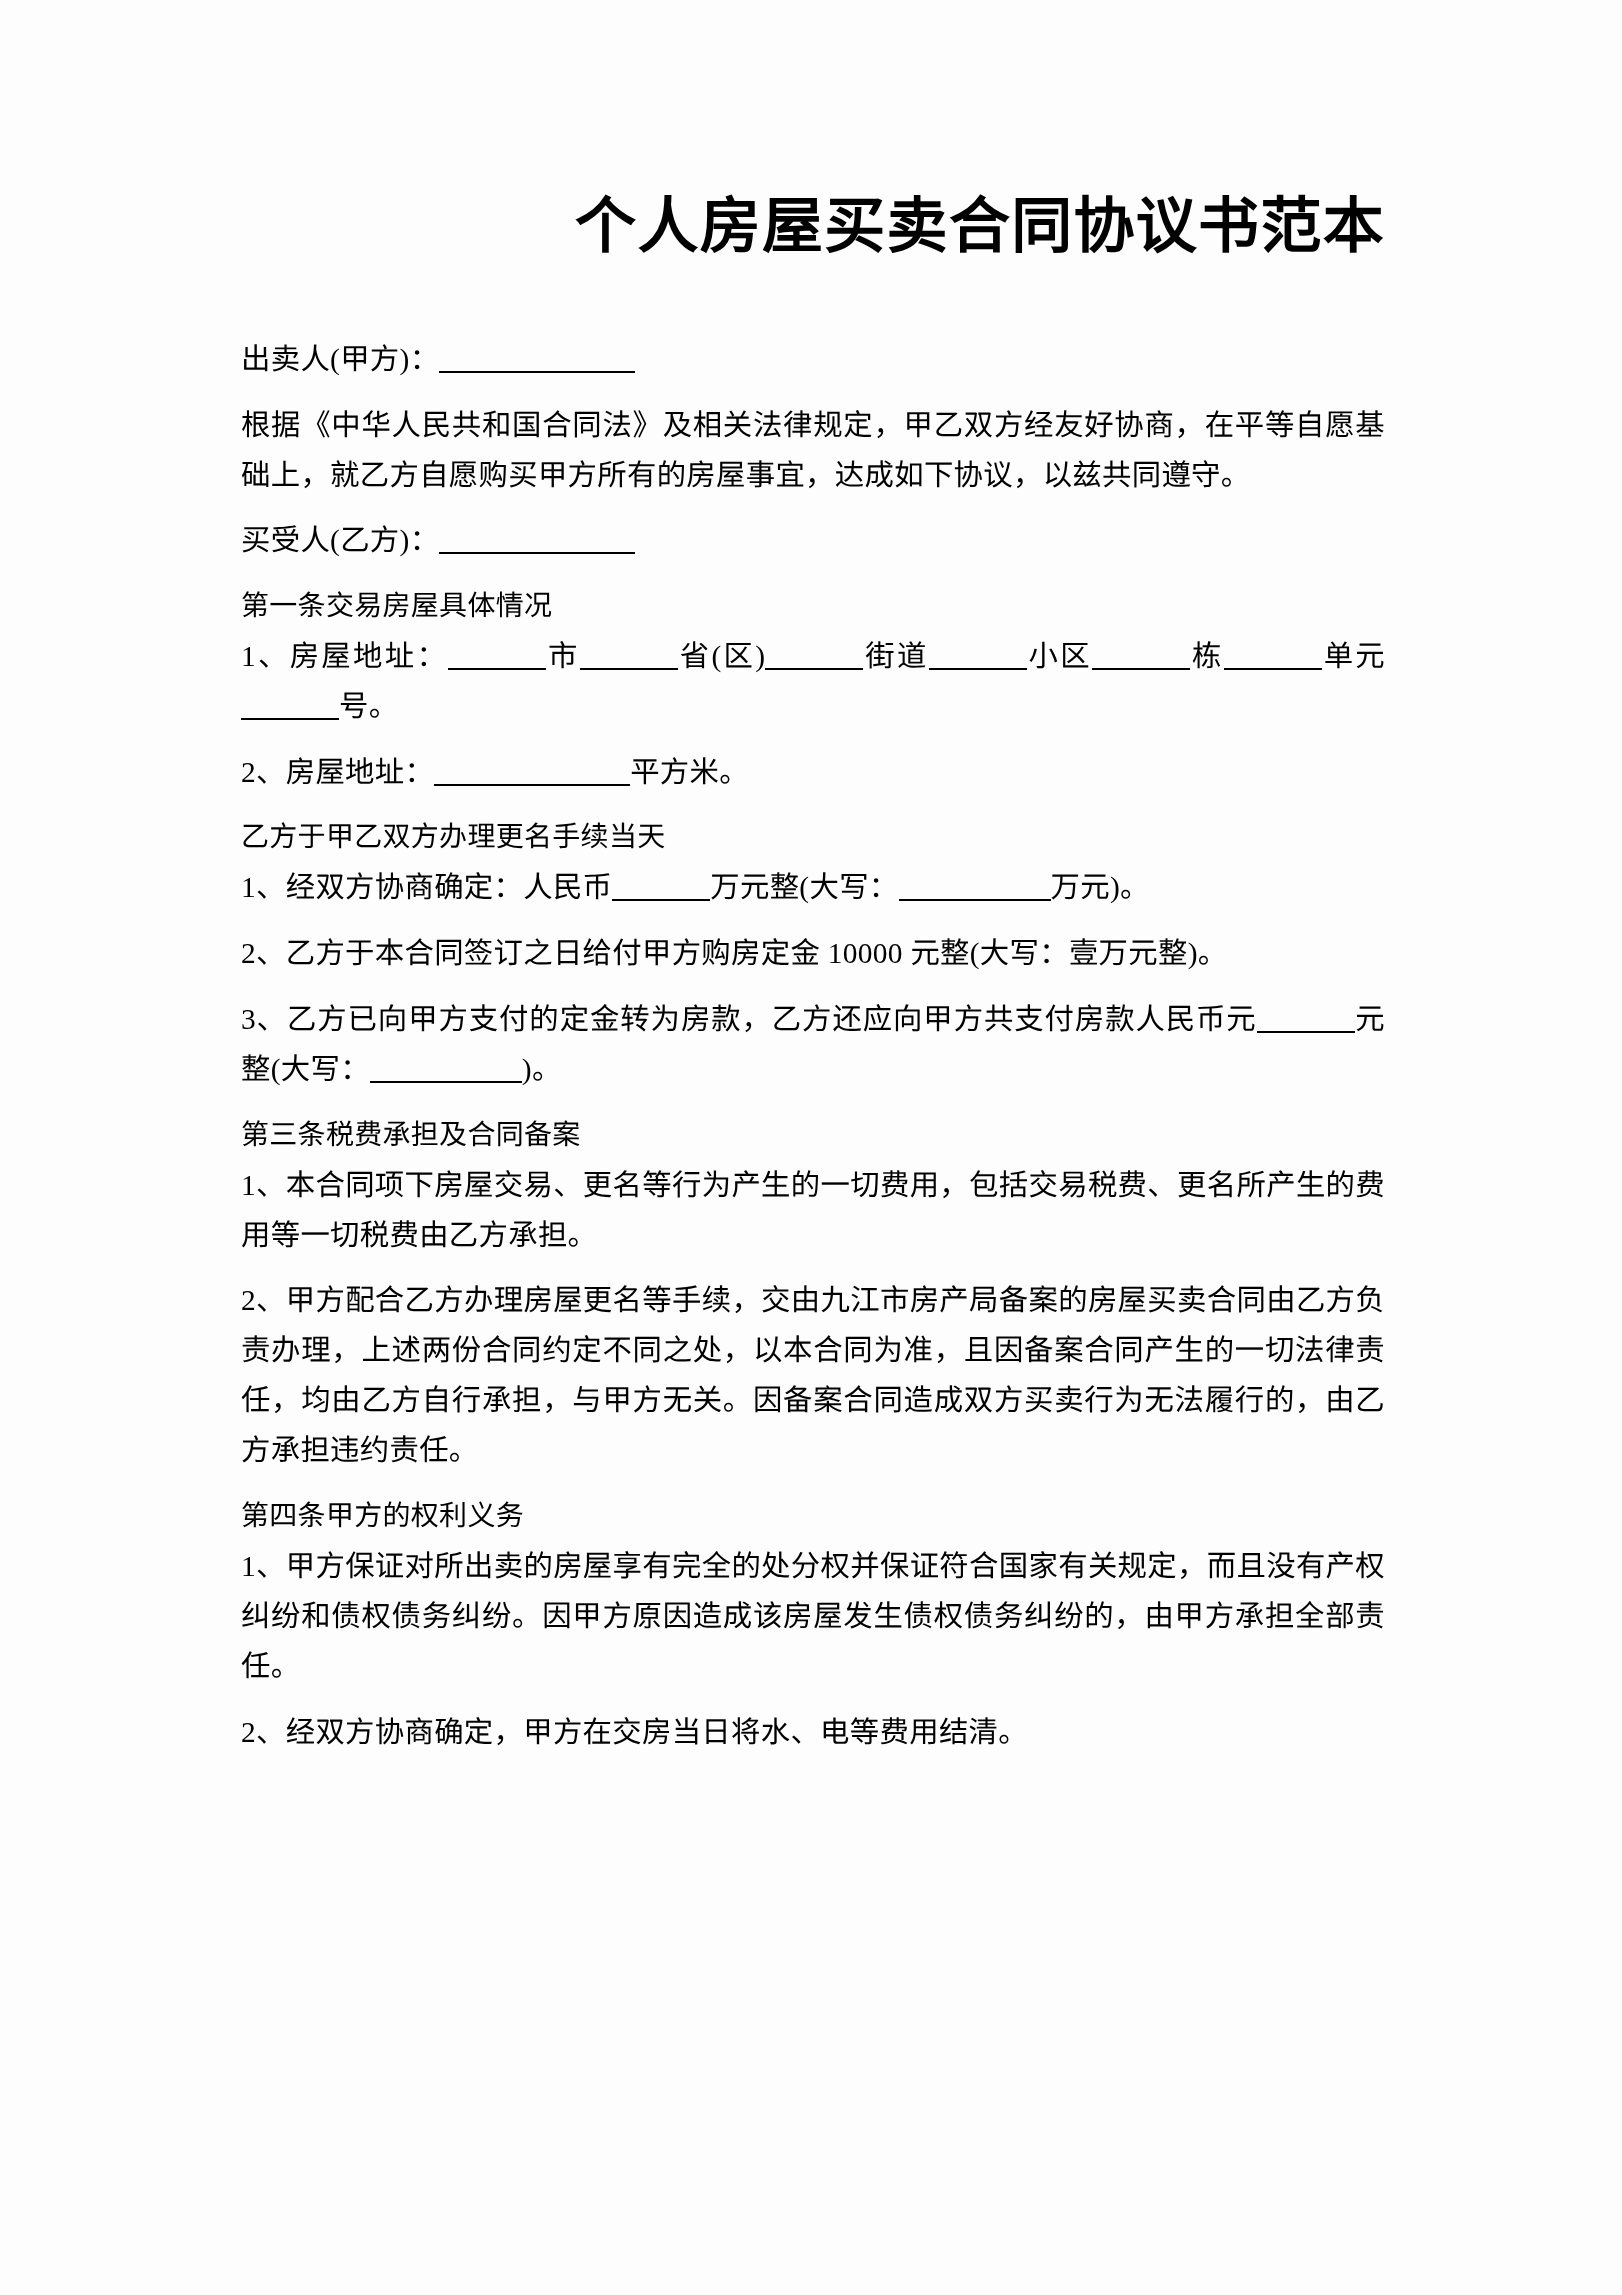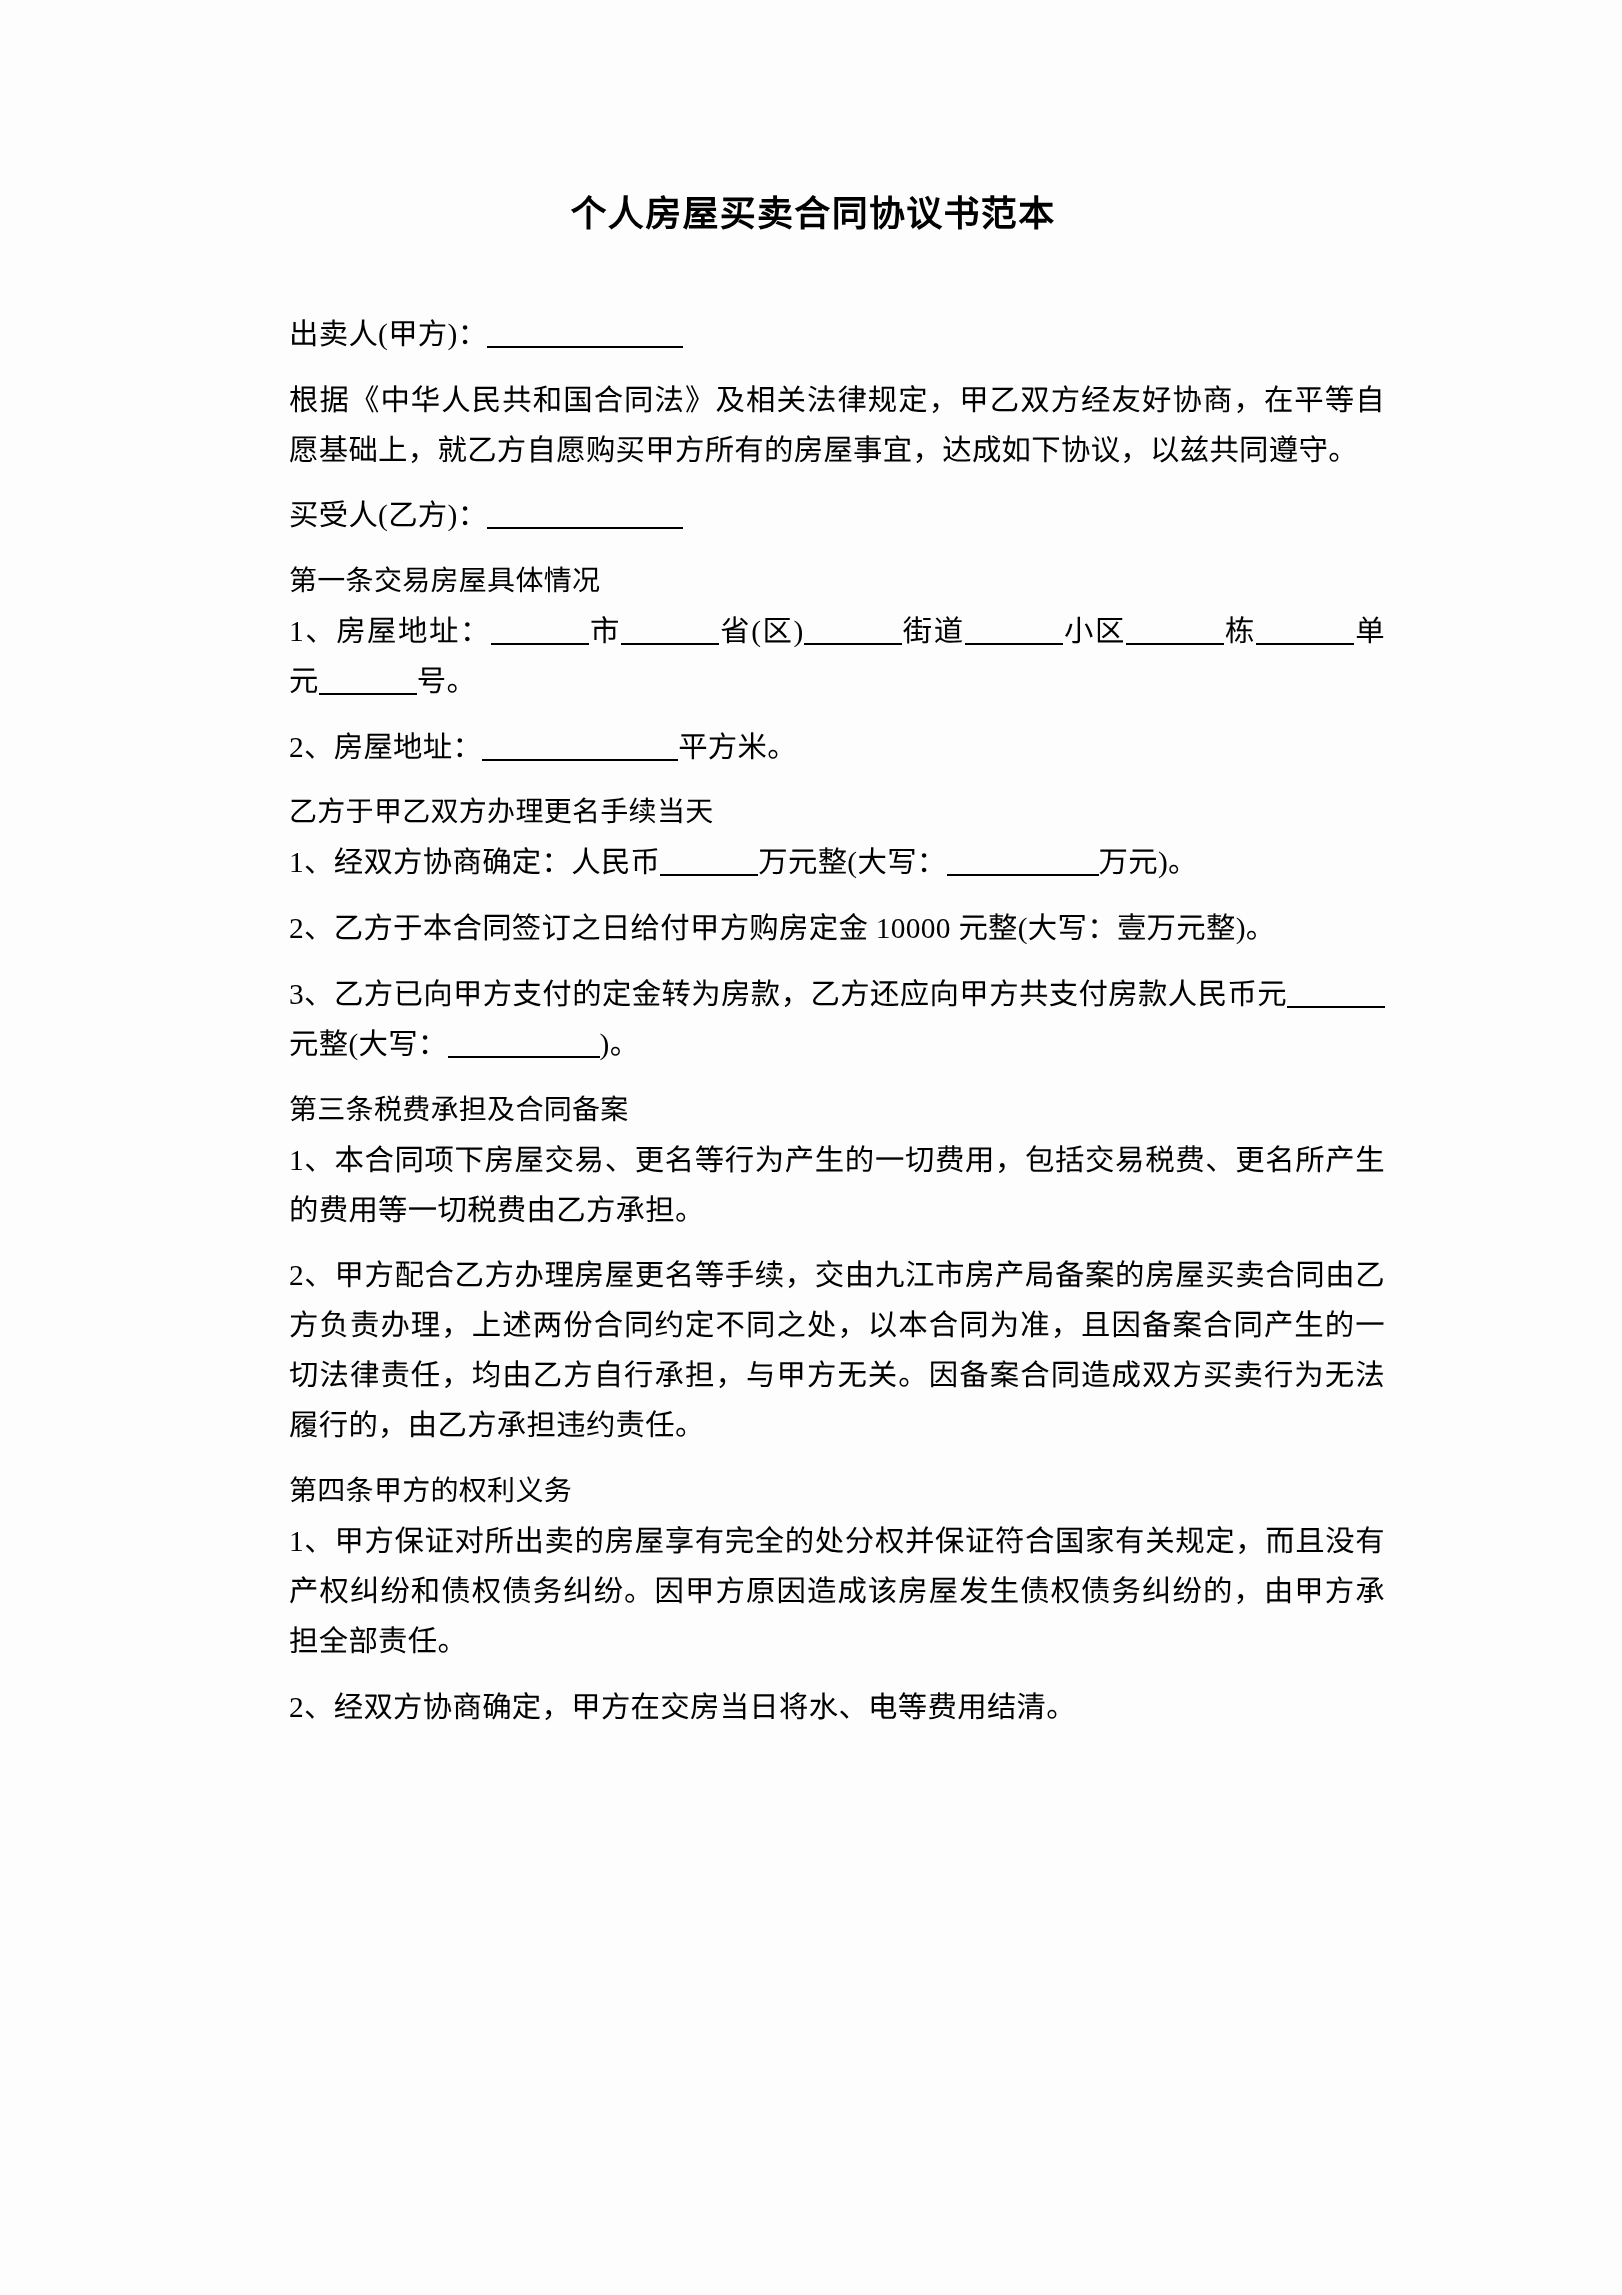--- a/index.html
+++ b/index.html
@@ -27,34 +27,33 @@
     position: absolute;
     left: 241px;
     top: 0;
     width: 1144px;   
   }
 
   
   .doc-title {
     margin: 0;
     padding: 0;
-    text-align: center;
-    font-size: 36px;
+    text-align: right;
+    font-size: 61px;
     font-weight: bold;
     line-height: 1;
     letter-spacing: 1.3px;
     padding-top: 196px;
     padding-bottom: 0;
     font-family: "Liberation Sans", "DejaVu Sans", sans-serif;
   }
 
   
   .body-block {
     padding-top: 77px;
-    margin-left: 48px;
   }
 
   p.para {
     margin: 0;
     padding: 0 0 0 0;
     font-size: 29.4px;
     line-height: 50px;
     text-align: justify;
     text-justify: inter-ideograph;
     letter-spacing: 0.3px;

